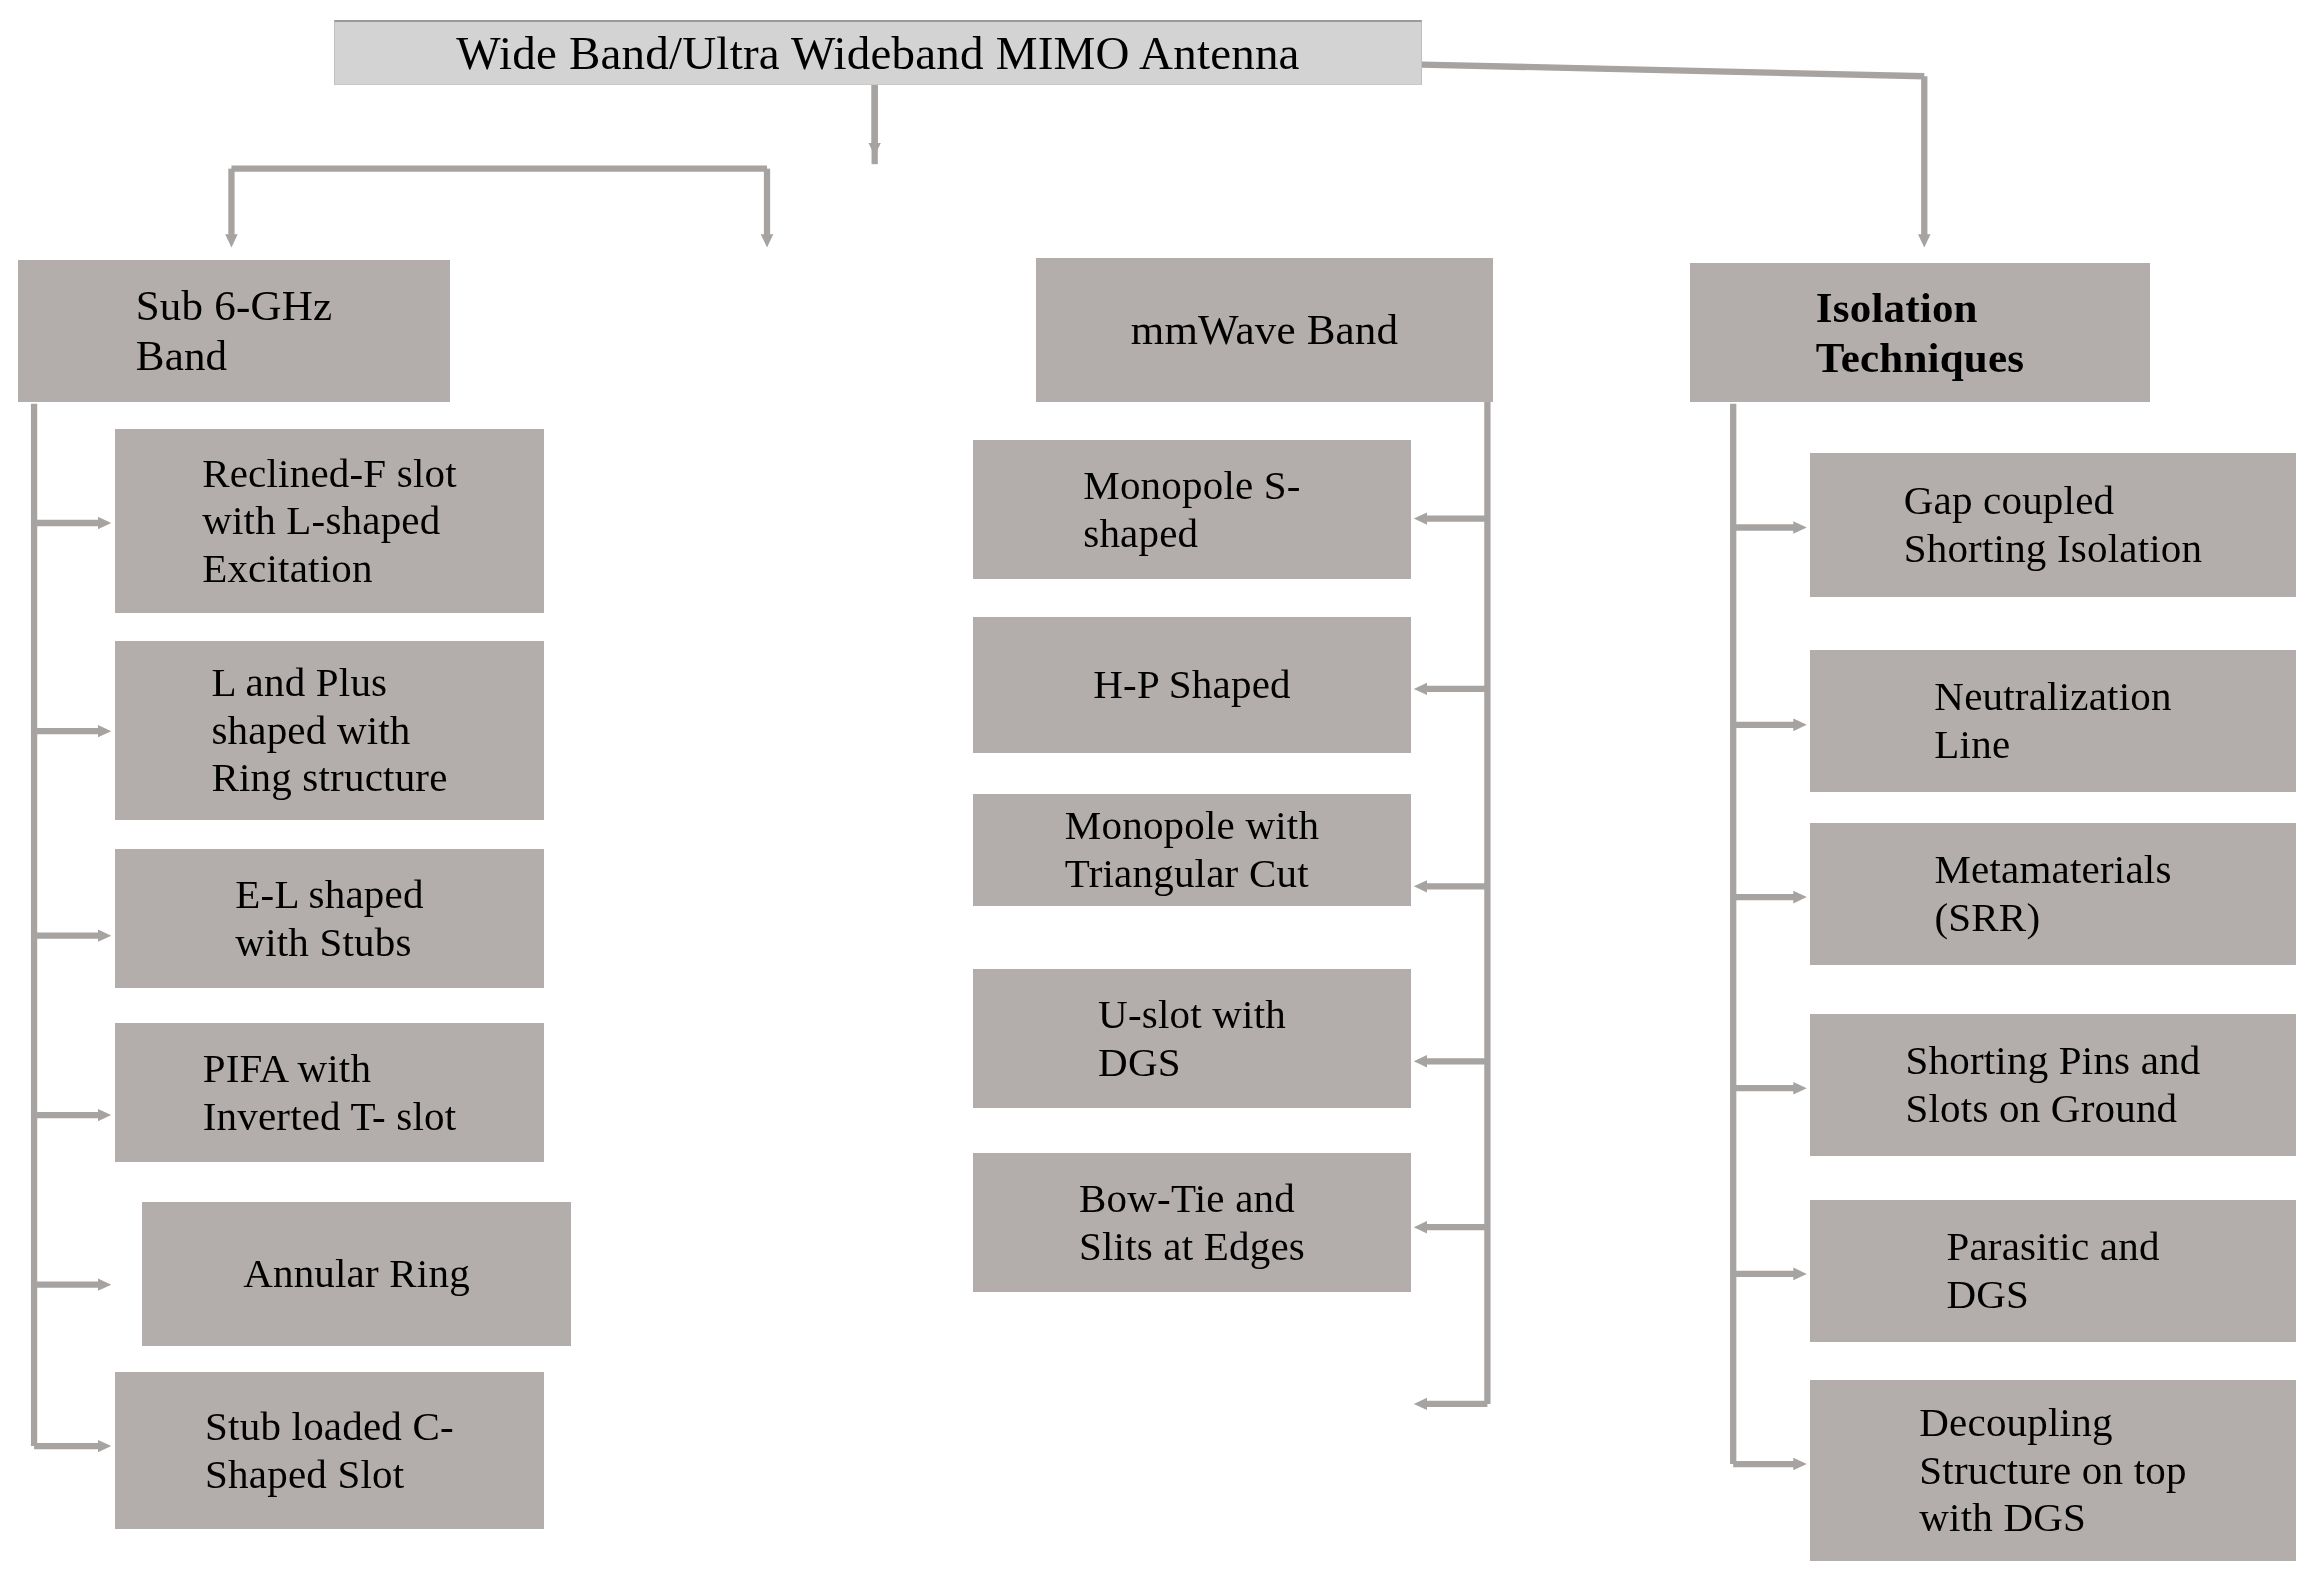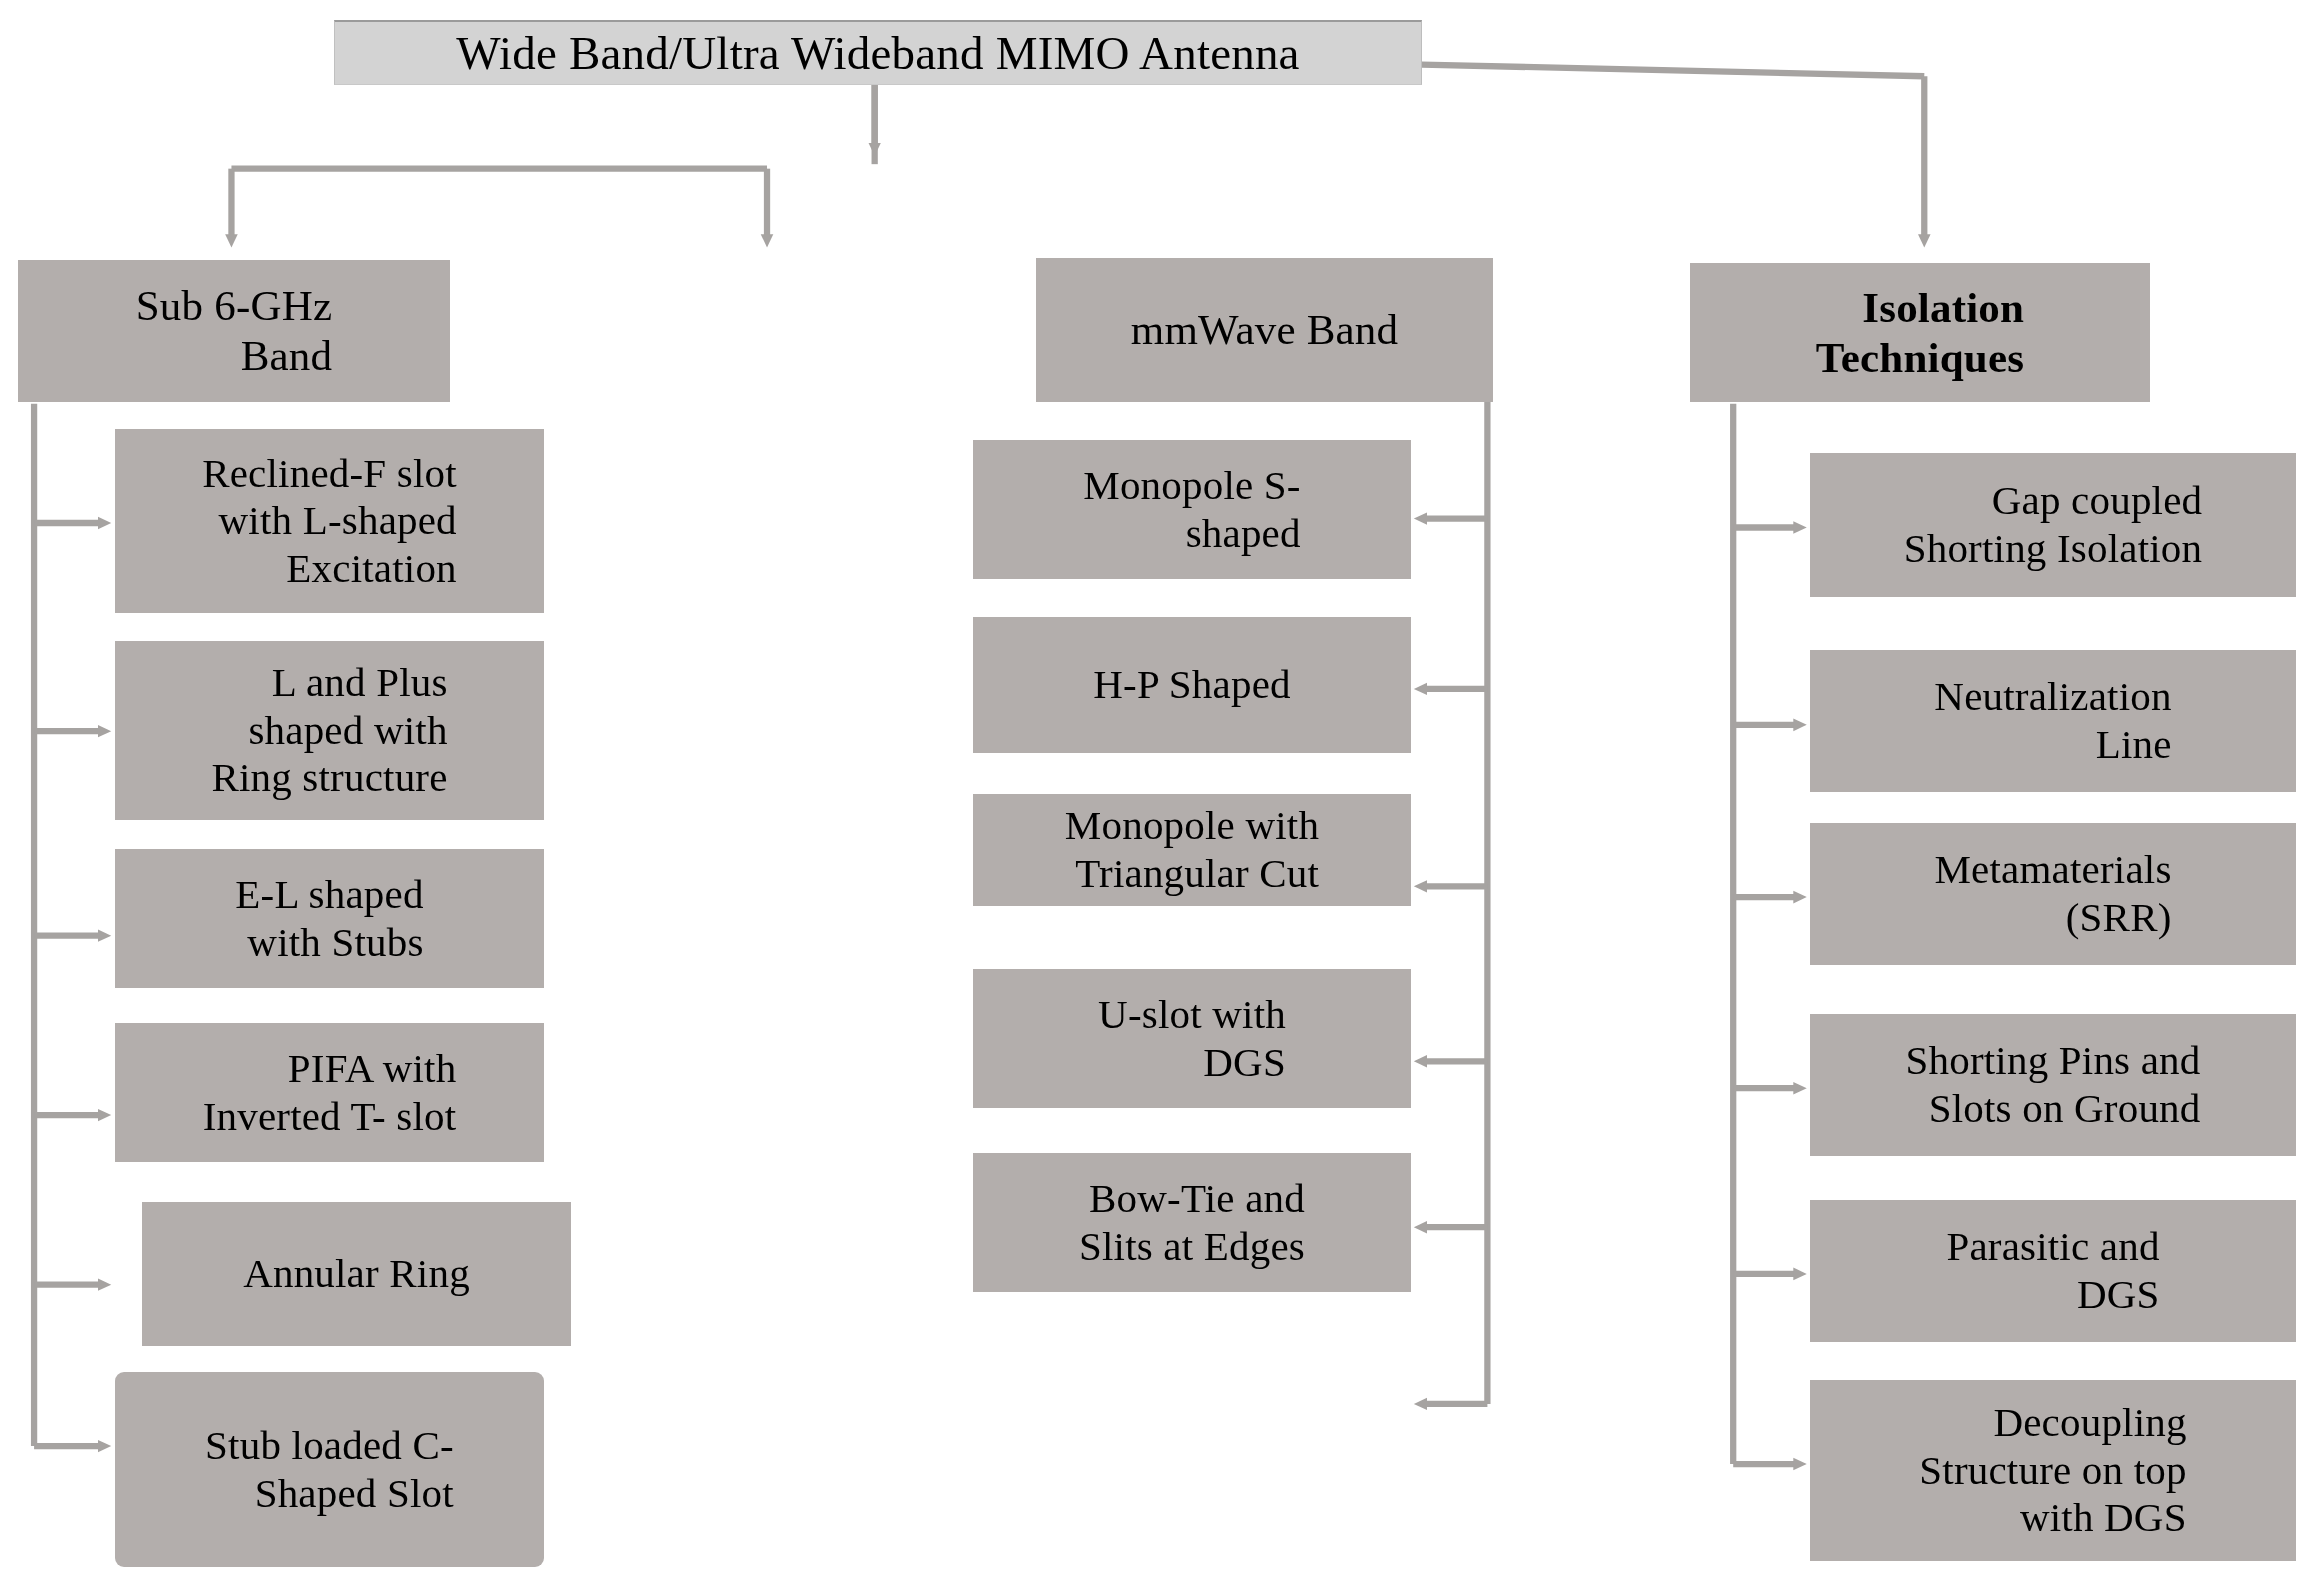--- a/index.html
+++ b/index.html
@@ -2,21 +2,21 @@
 <html style="font-size:14.4px"><head>
 <meta charset="utf-8">
 <style>
   html,body{margin:0;padding:0;background:#ffffff;}
   body{width:2319px;height:1578px;position:relative;overflow:hidden;
        font-family:"Liberation Serif","DejaVu Serif",serif;color:#000;}
   #canvas{position:absolute;inset:0;}
   svg#wires{position:absolute;left:0;top:0;width:2319px;height:1578px;}
 
   .node{position:absolute;box-sizing:border-box;display:flex;align-items:center;
-        justify-content:center;text-align:right;background:#b3aeac;
+        justify-content:center;text-align:left;background:#b3aeac;
         line-height:1.16;letter-spacing:0.2px;}
   .node span{display:block;padding:0 7.2px;white-space:pre-line;}
 
   .root{background:#d3d3d3;border-top:2.7px solid #9a9a9a;border-left:0.9px solid #c0c0c0;
         border-right:0.9px solid #bdbdbd;border-bottom:0.9px solid #c8c8c8;
         font-size:47px;}
   .cat{font-size:43px;}
   .leaf{font-size:41px;}
 </style>
 </head>
@@ -93,21 +93,21 @@
 shaped with
 Ring structure</span>
   </div>
   <div class="node leaf" style="left:115px;top:1023px;width:429px;height:139px;">
     <span>PIFA with
 Inverted T- slot</span>
   </div>
   <div class="node leaf" style="left:115px;top:1202px;width:429px;height:144px;margin-left:27px;">
     <span>Annular Ring</span>
   </div>
-  <div class="node leaf" style="left:115px;top:1372px;width:429px;height:195px;border-radius:9px;">
+  <div class="node leaf" style="left:115px;top:1372px;width:429px;height:157px;">
     <span>Stub loaded C-
 Shaped Slot</span>
   </div>
 
   <div class="node cat" style="left:1036px;top:258px;width:457px;height:144px;">
     <span>mmWave Band</span>
   </div>
 
   <div class="node leaf" style="left:973px;top:440px;width:438px;height:139px;">
     <span>Monopole S-

